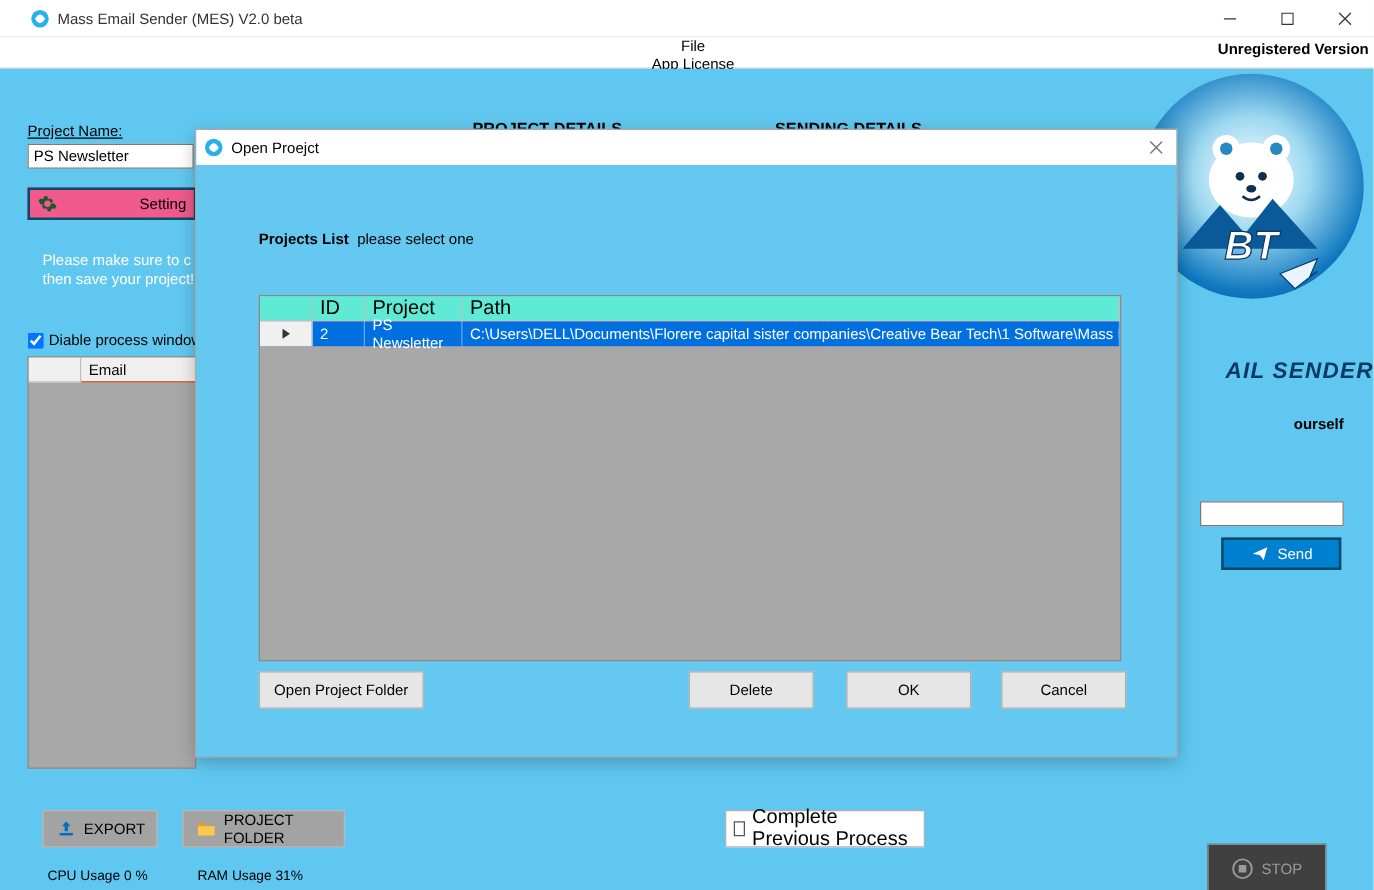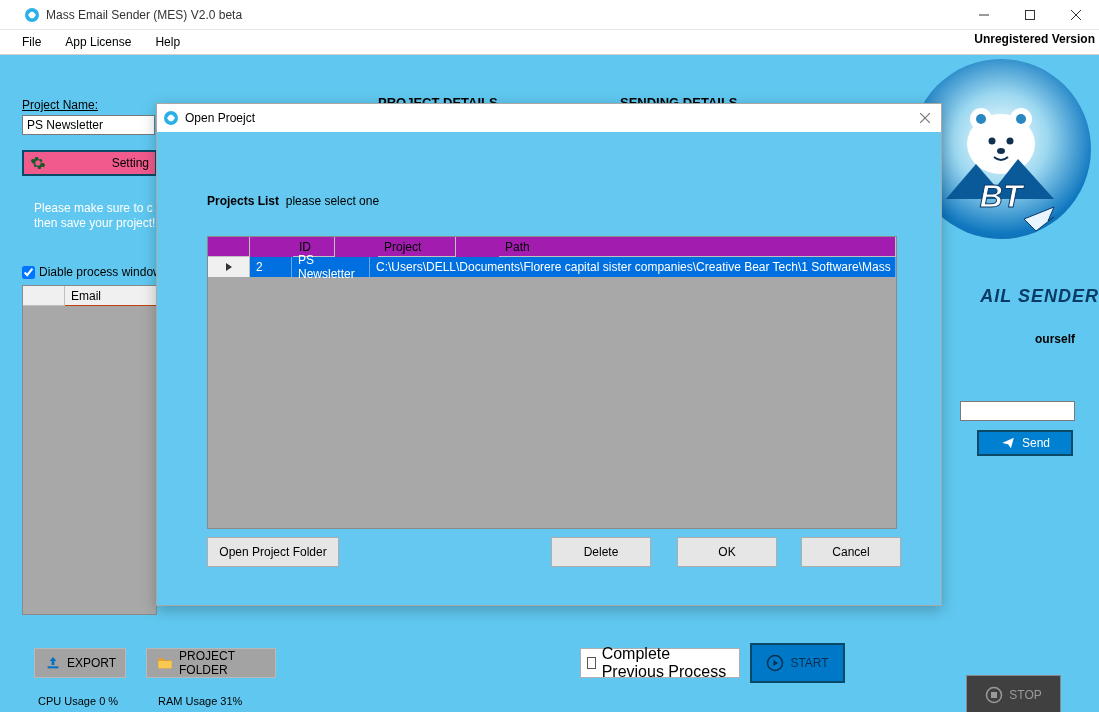--- a/index.html
+++ b/index.html
@@ -5,21 +5,21 @@
   * { box-sizing: border-box; margin:0; padding:0; }
   html,body { width:1099px; height:712px; font-family: "Segoe UI", Tahoma, sans-serif; font-size:12px; background:#fff; overflow:hidden;}
   .window { width:1099px; height:712px; position:relative; background:#fff;}
   
   .titlebar { height:30px; background:#fff; display:flex; align-items:center; padding-left:24px; position:relative; border-bottom:1px solid #e6e6e6;}
   .titlebar .app-icon { width:16px; height:16px; margin-right:6px; }
   .titlebar .title-text { font-size:12px; color:#333; }
   .titlebar .win-controls { position:absolute; right:0; top:0; height:30px; display:flex;}
   .win-btn { width:46px; height:30px; display:flex; align-items:center; justify-content:center; color:#555;}
   
-  .menubar { height:25px; background:#fff; display:flex; align-items:center; padding-left:10px; border-bottom:1px solid #d0d0d0; position:relative;}
+  .menubar { height:25px; background:#fff; display:flex; align-items:center; padding-left:10px; border-bottom:1px solid #d0d0d0; position:relative;flex-direction:column;}
   .menu-item { padding:0 12px; height:100%; display:flex; align-items:center; font-size:12px;}
   .menubar .version-badge { position:absolute; right:4px; top:2px; font-weight:bold; font-size:12px; background:#fff;}
   
   .main { position:absolute; top:55px; left:0; right:0; bottom:0; background:#60c8f0; }
   
   .lbl { font-size:12px; color:#000; }
   .project-name-label { position:absolute; left:22px; top:43px; font-weight:500; text-decoration:underline;}
   .project-name-input { position:absolute; left:22px; top:60px; width:133px; height:20px; background:#fff; border:1px solid #7a7a7a; font-size:12px; padding:0 4px;}
   .section-header { position:absolute; top:40px; font-weight:bold; font-size:13px; text-decoration:underline;}
   .settings-btn { position:absolute; left:22px; top:95px; width:135px; height:26px; background:#f05a8c; border:2px solid #0a4a66; display:flex; align-items:center; }
@@ -50,24 +50,24 @@
   .pause-btn { left:858px; background:#ececec; color:#9a9a9a;}
   .stop-btn  { left:966px; background:#404040; color:#9a9a9a;margin-top:32px;}
   .status-text { position:absolute; top:640px; font-size:11px; }
   
   .modal { position:absolute; left:156px; top:103px; width:786px; height:503px; background:#64c8f0; border:1px solid #a8a8a8; box-shadow:0 4px 14px rgba(0,0,0,0.25); }
   .modal-titlebar { height:28px; background:#fff; display:flex; align-items:center; padding-left:6px; position:relative;}
   .modal-titlebar .ticon { width:16px; height:16px; margin-right:6px;}
   .modal-titlebar .ttext { font-size:12px; }
   .modal-close { position:absolute; right:6px; top:4px; width:20px; height:20px; display:flex; align-items:center; justify-content:center; color:#777;}
   .modal-body { position:absolute; left:0; right:0; top:28px; bottom:0; }
-  .projects-label { position:absolute; left:50px; top:62px; font-size:12px;}
+  .projects-label { position:absolute; left:50px; top:52px; font-size:12px;}
   .projects-label b { font-weight:bold; }
   .grid { position:absolute; left:50px; top:104px; width:690px; height:293px; background:#a8a8a8; border:1px solid #8a8a8a;}
-  .grid-header { height:20px; background:#a21caf; display:flex; font-size:12px;gap:43px;}
+  .grid-header { height:20px; background:#5eead4; display:flex; font-size:16px;}
   .grid-header div { border-right:1px solid #c0c0c0; border-bottom:1px solid #c0c0c0; display:flex; align-items:center; padding-left:6px;}
   .gh-sel{width:42px; padding:0!important;}
   .gh-id{width:42px;}
   .gh-proj{width:78px;}
   .gh-path{flex:1;}
   .grid-row { height:20px; display:flex; background:#0070e0; color:#fff; font-size:12px;}
   .grid-row > div { border-right:1px solid rgba(255,255,255,0.4); display:flex; align-items:center; padding-left:6px;}
   .grid-row .sel { width:42px; background:#f0f0f0; color:#000; padding:0; justify-content:center; border-right:1px solid #c0c0c0;}
   .grid-row .id { width:42px;}
   .grid-row .proj { width:78px;}
@@ -199,29 +199,20 @@
           </svg>
       </span>
       <span>PROJECT FOLDER</span>
     </div>
 
     <div class="complete-chk">
       <div class="box"></div>
       <span>Complete Previous Process</span>
     </div>
 
-    <div class="big-btn start-btn">
-      <span>
-        <svg width="18" height="18" viewBox="0 0 24 24">
-            <circle cx="12" cy="12" r="10" fill="none" stroke="#0a3050" stroke-width="2"></circle>
-            <path d="M10 8 L16 12 L10 16 Z" fill="#0a3050"></path>
-          </svg>
-      </span>
-      <span>START</span>
-    </div>
     <div class="big-btn stop-btn">
       <span>
         <svg width="18" height="18" viewBox="0 0 24 24">
             <circle cx="12" cy="12" r="10" fill="none" stroke="#9a9a9a" stroke-width="2"></circle>
             <rect x="8" y="8" width="8" height="8" fill="#9a9a9a"></rect>
           </svg>
       </span>
       <span>STOP</span>
     </div>
 

